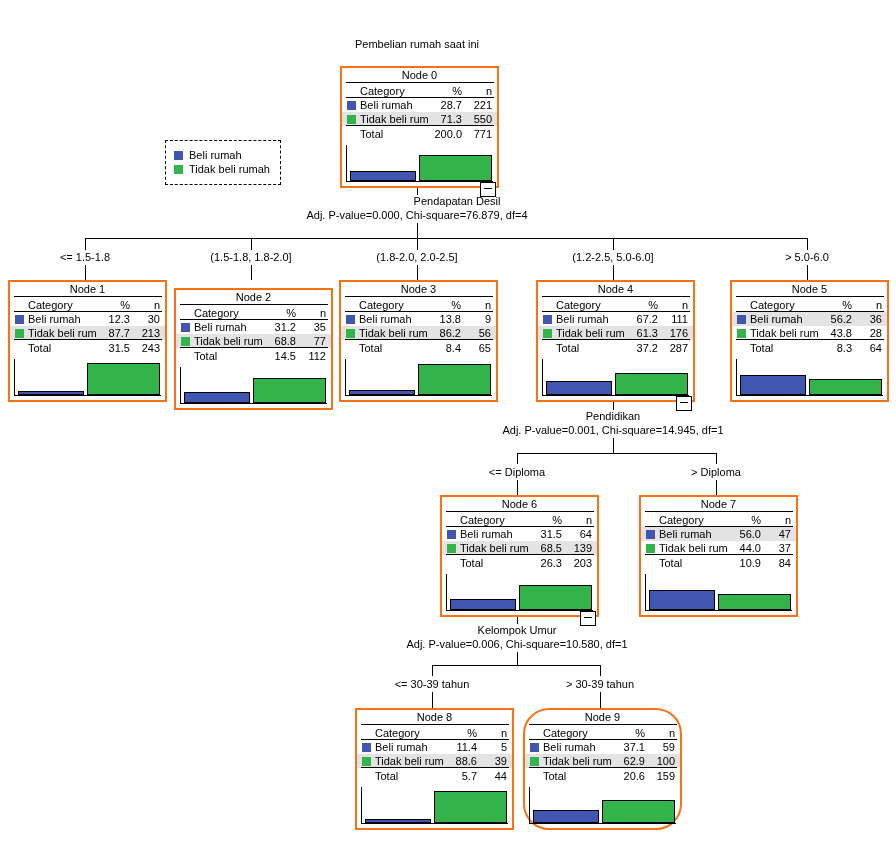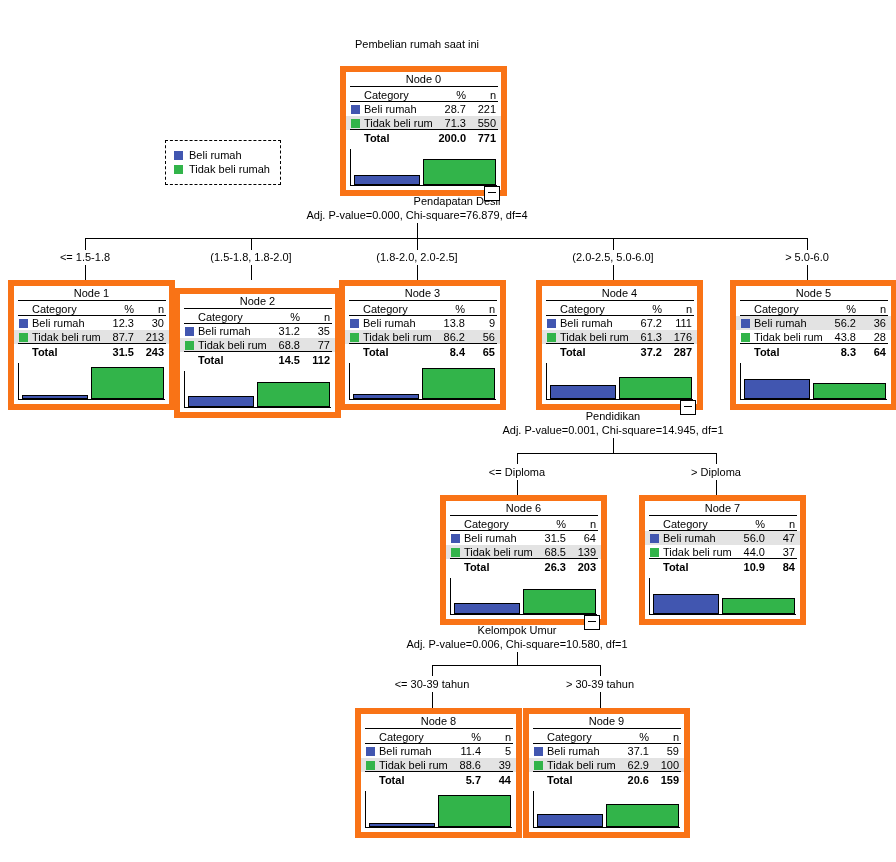--- a/index.html
+++ b/index.html
@@ -18,33 +18,33 @@
   .legend{position:absolute;left:165px;top:140px;border:1px dashed #000;padding:6px 10px 7px 8px;background:#fff;}
   .legend-item{display:flex;align-items:center;margin:2px 0;white-space:nowrap;}
   .legend-item .sq{margin:0 6px 0 0;}
 
   
   .sq{display:inline-block;width:9px;height:9px;flex:0 0 9px;}
   .sqb{background:var(--beli,#4156B0);}
   .sqg{background:var(--tidak,#32B44A);}
 
   
-  .node{position:absolute;width:155px;height:118px;background:#fff;border:6px solid #f97316;box-shadow:0 0 0 1px #fff inset;}
+  .node{position:absolute;width:155px;height:118px;background:#fff;border:2px solid #f97316;box-shadow:0 0 0 1px #fff inset;}
   .p0{left:340px;top:66px;} .p1{left:8px;top:280px;} .p2{left:174px;top:288px;}
   .p3{left:339px;top:280px;} .p4{left:536px;top:280px;} .p5{left:730px;top:280px;}
   .p6{left:440px;top:495px;} .p7{left:639px;top:495px;} .p8{left:355px;top:708px;}
-  .p9{left:523px;top:708px;}
+  .p9{left:523px;top:708px;border-radius:26px;}
 
   .ntitle{position:relative;height:15px;line-height:15px;text-align:center;}
   .ntitle::after{content:"";position:absolute;left:4px;right:3px;bottom:0;border-bottom:1px solid #000;}
   .nrow{position:relative;display:flex;align-items:center;padding:0;}
   .nhdr{height:15px;}
   .nhdr::after,.r1::after{content:"";position:absolute;left:4px;right:3px;bottom:0;border-bottom:1px solid #000;}
   .r0,.r1{height:14px;}
-  .ntotal{height:15px;font-weight:bold;}
+  .ntotal{height:15px;}
   .cat{flex:1;overflow:hidden;white-space:nowrap;}
   .hpad{padding-left:18px;}
   .sq + .cat{padding-left:0;}
   .nrow .sq{margin:0 4px 0 5px;}
   .pct{width:34px;text-align:right;flex:0 0 34px;}
   .nn{width:30px;text-align:right;flex:0 0 30px;padding-right:5px;}
   .hl{background:#E3E3E3;}
 
   
   .chart{position:absolute;left:4px;right:4px;top:77px;bottom:4px;
@@ -81,21 +81,21 @@
   <div class="vl" style="left:417px;top:223px;height:15px;"></div>
   <div class="hl2" style="left:85px;top:238px;width:723px;"></div>
   <div class="vl" style="left:85px;top:238px;height:12px;"></div>
   <div class="vl" style="left:251px;top:238px;height:12px;"></div>
   <div class="vl" style="left:417px;top:238px;height:12px;"></div>
   <div class="vl" style="left:613px;top:238px;height:12px;"></div>
   <div class="vl" style="left:807px;top:238px;height:12px;"></div>
   <div class="blabel" style="left:85px;top:251px;">&lt;= 1.5-1.8</div>
   <div class="blabel" style="left:251px;top:251px;">(1.5-1.8, 1.8-2.0]</div>
   <div class="blabel" style="left:417px;top:251px;">(1.8-2.0, 2.0-2.5]</div>
-  <div class="blabel" style="left:613px;top:251px;">(2.0-2.5, 5.0-6.0]</div>
+  <div class="blabel" style="left:613px;top:251px;">(1.2-2.5, 5.0-6.0]</div>
   <div class="blabel" style="left:807px;top:251px;">&gt; 5.0-6.0</div>
   <div class="vl" style="left:85px;top:265px;height:15px;"></div>
   <div class="vl" style="left:251px;top:265px;height:15px;"></div>
   <div class="vl" style="left:417px;top:265px;height:15px;"></div>
   <div class="vl" style="left:613px;top:265px;height:15px;"></div>
   <div class="vl" style="left:807px;top:265px;height:15px;"></div>
 
   <div class="vl" style="left:613px;top:398px;height:12px;"></div>
   <div class="split-var" style="left:613px;top:410px;">Pendidikan</div>
   <div class="split-stats" style="left:613px;top:424px;">Adj. P-value=0.001, Chi-square=14.945, df=1</div>

